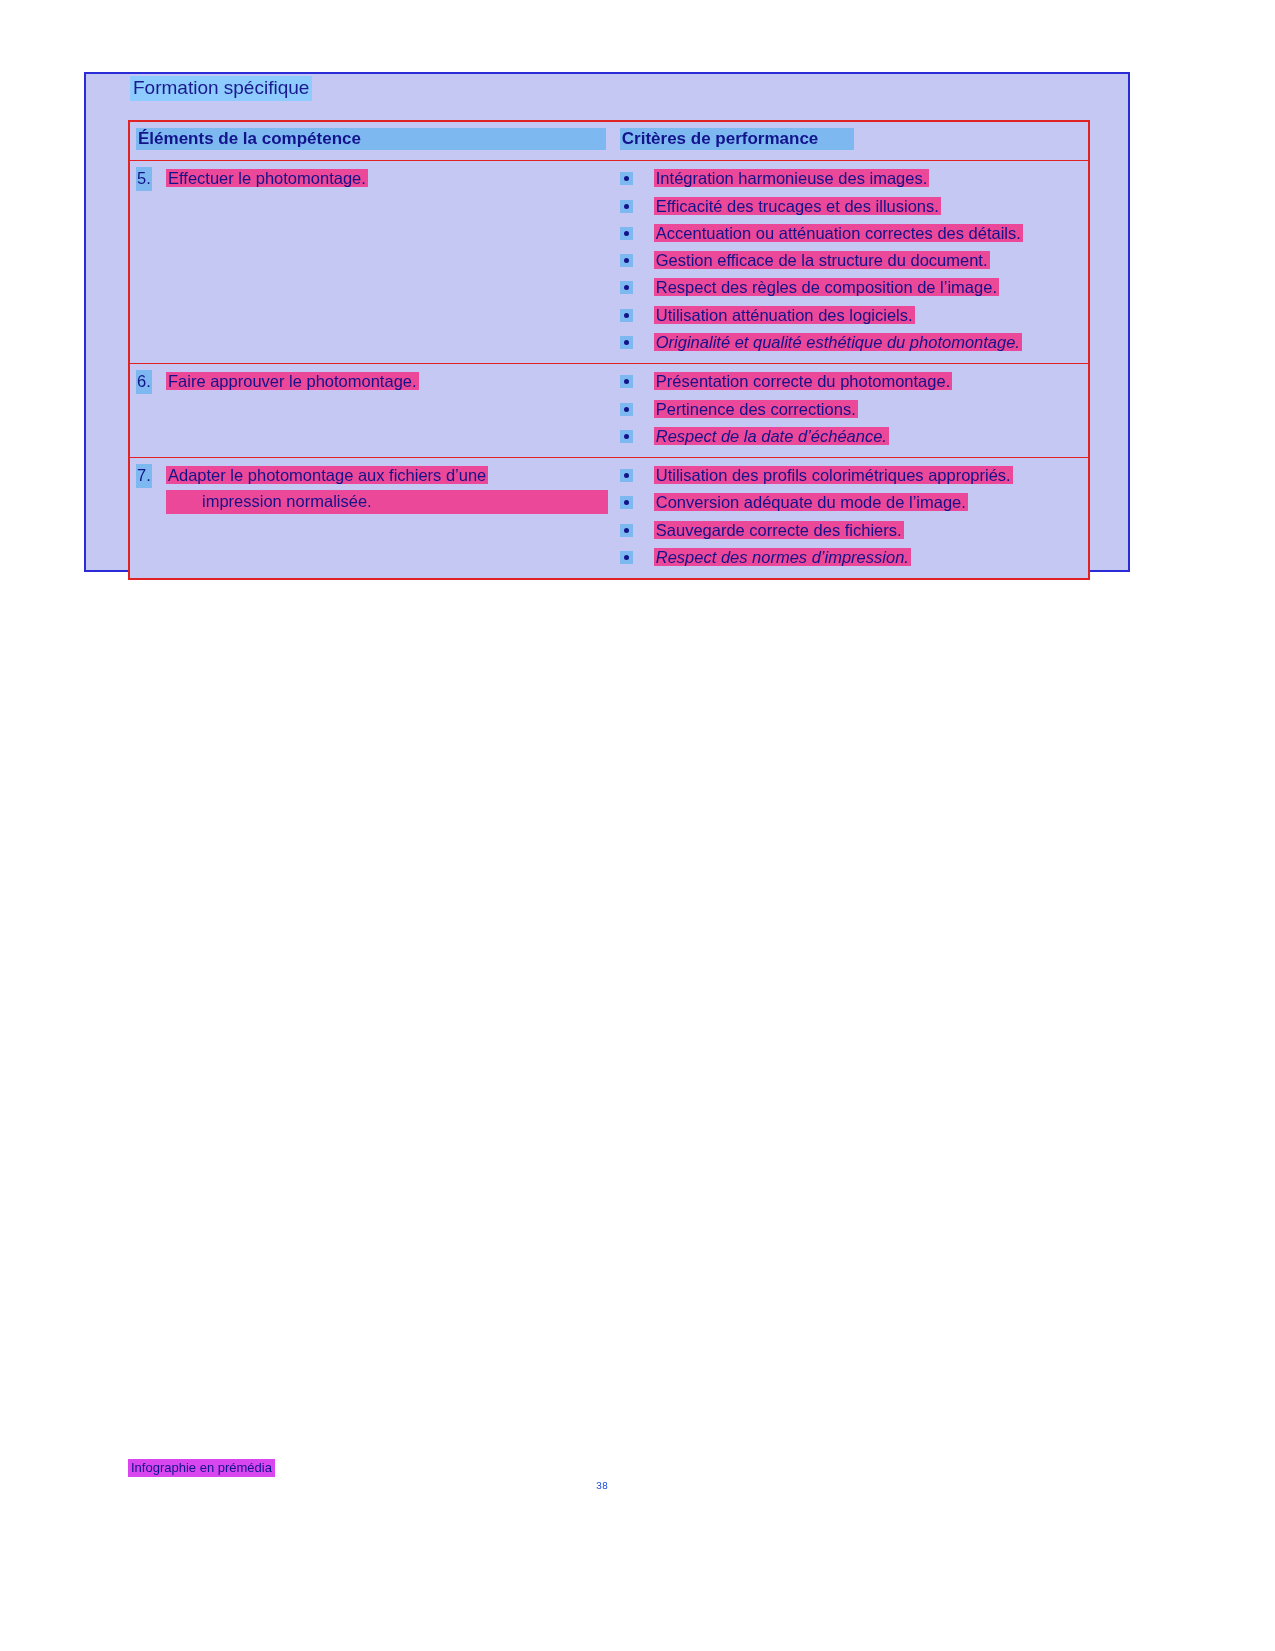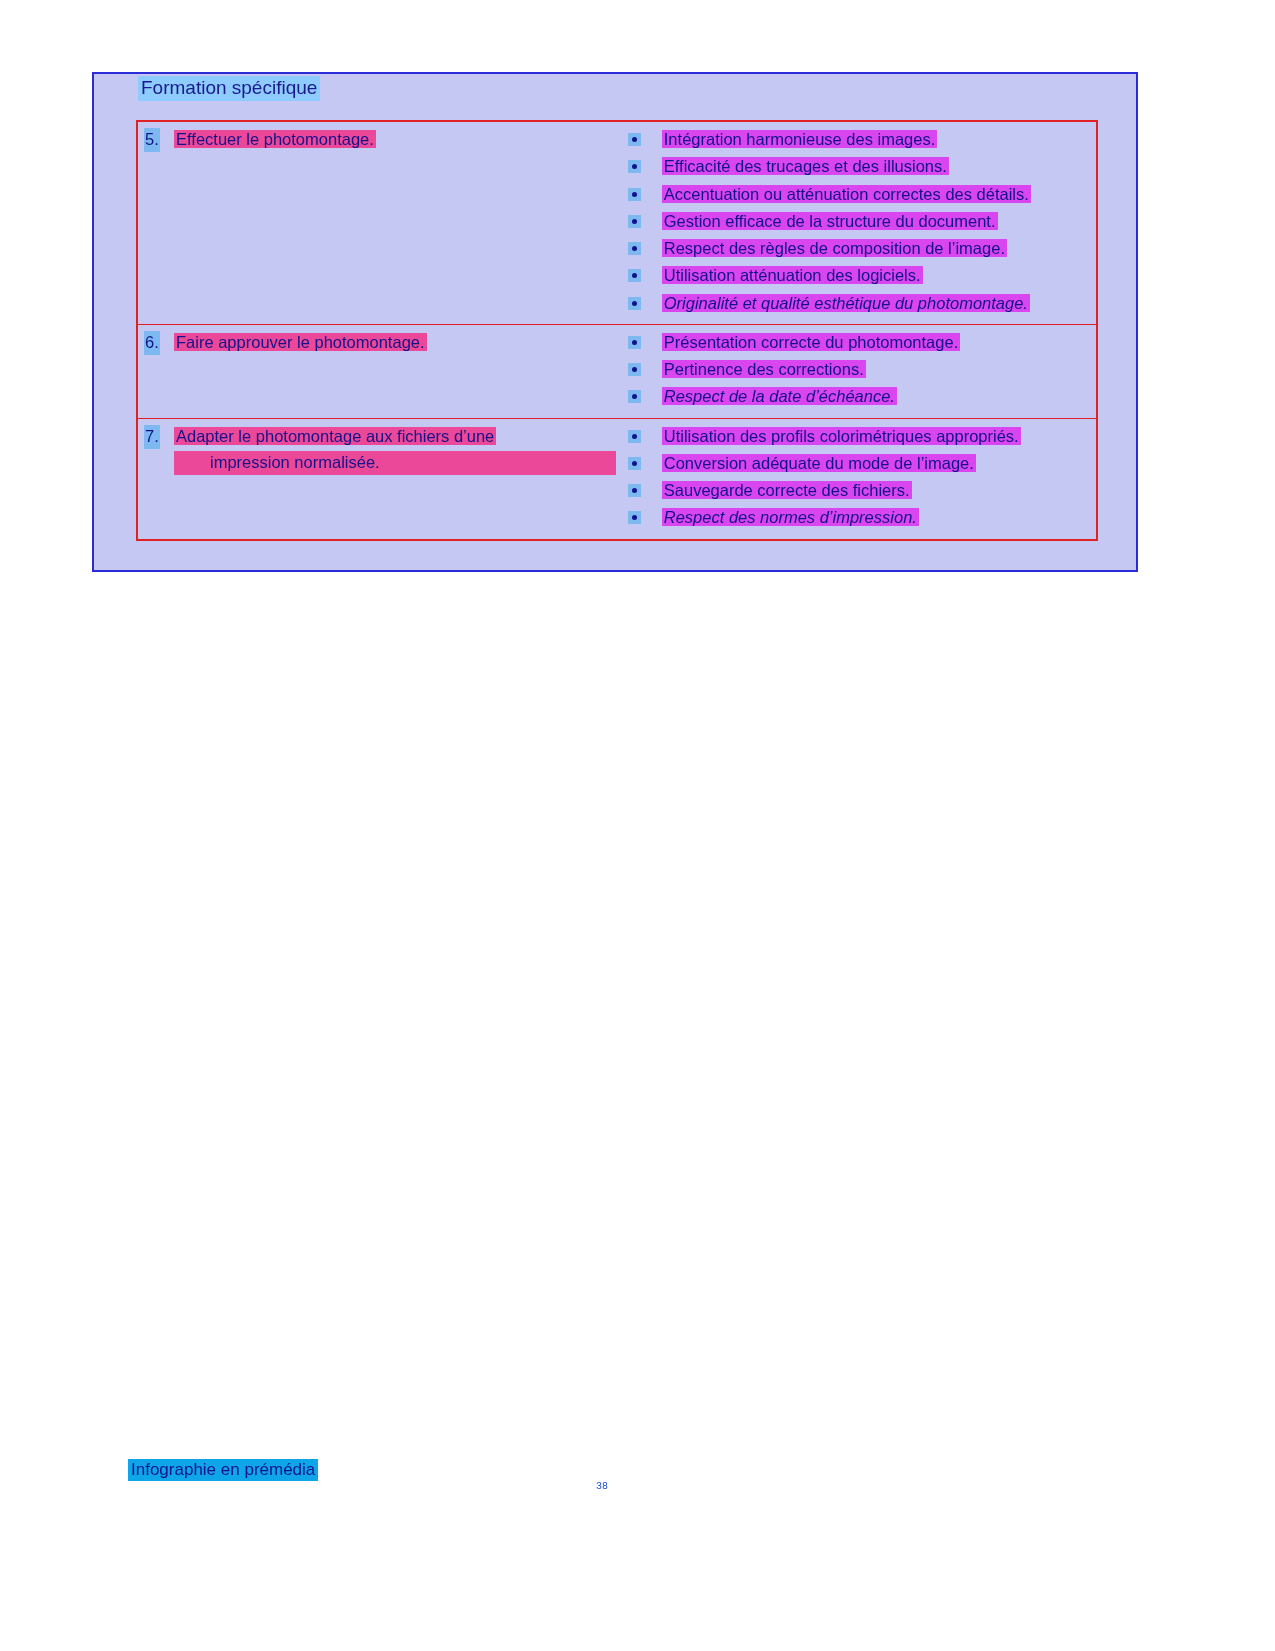--- a/index.html
+++ b/index.html
@@ -17,21 +17,20 @@
   
   #page-wrap {
     position: absolute;
     left: 84px;
     top: 72px;
     width: 1046px;
     height: 500px;
     border: 2px solid #2b2bd8;
     background: #c6c8f4;
     box-sizing: border-box;
-    margin-left: 8px;
   }
 
   
   .section-heading {
     position: absolute;
     left: 44px;
     top: 2px;
     font-size: 19px;
     color: #1a1a8c;
     background: #8ecbff;
@@ -137,35 +136,35 @@
     content: "";
     position: absolute;
     left: 4px;
     top: 4px;
     width: 5px;
     height: 5px;
     background: #131389;
     border-radius: 50%;
   }
   ul.crit li .ctxt {
-    background: #d946ef;
+    background: #ec4899;
     padding: 0 2px;
     display: inline;
     box-decoration-break: clone;
     -webkit-box-decoration-break: clone;
   }
 
   
   .footer-left {
     position: absolute;
     left: 128px;
     top: 1459px;
-    font-size: 17px;
+    font-size: 13px;
     color: #13138c;
-    background: #0ea5e9;
+    background: #d946ef;
     padding: 1px 3px;
     line-height: 1.2;
     white-space: nowrap;
   }
   .footer-page {
     position: absolute;
     left: 594px;
     top: 1481px;
     font-size: 10px;
     color: #1d4ed8;
@@ -182,20 +181,28 @@
 
   <div class="section-heading">Formation spécifique</div>
 
   <div class="comp-table">
     <table class="t">
       <colgroup>
           <col class="c1">
           <col class="c2">
         </colgroup>
       <tbody>
+        <tr class="hdr">
+          <td>
+            <span class="hdr-cell wide1">Éléments de la compétence</span>
+          </td>
+          <td>
+            <span class="hdr-cell wide2">Critères de performance</span>
+          </td>
+        </tr>
 
         <tr>
           <td>
             <div class="elem">
               <span class="num">5.</span>
               <span class="txt">Effectuer le photomontage.</span>
             </div>
           </td>
           <td>
             <ul class="crit">

